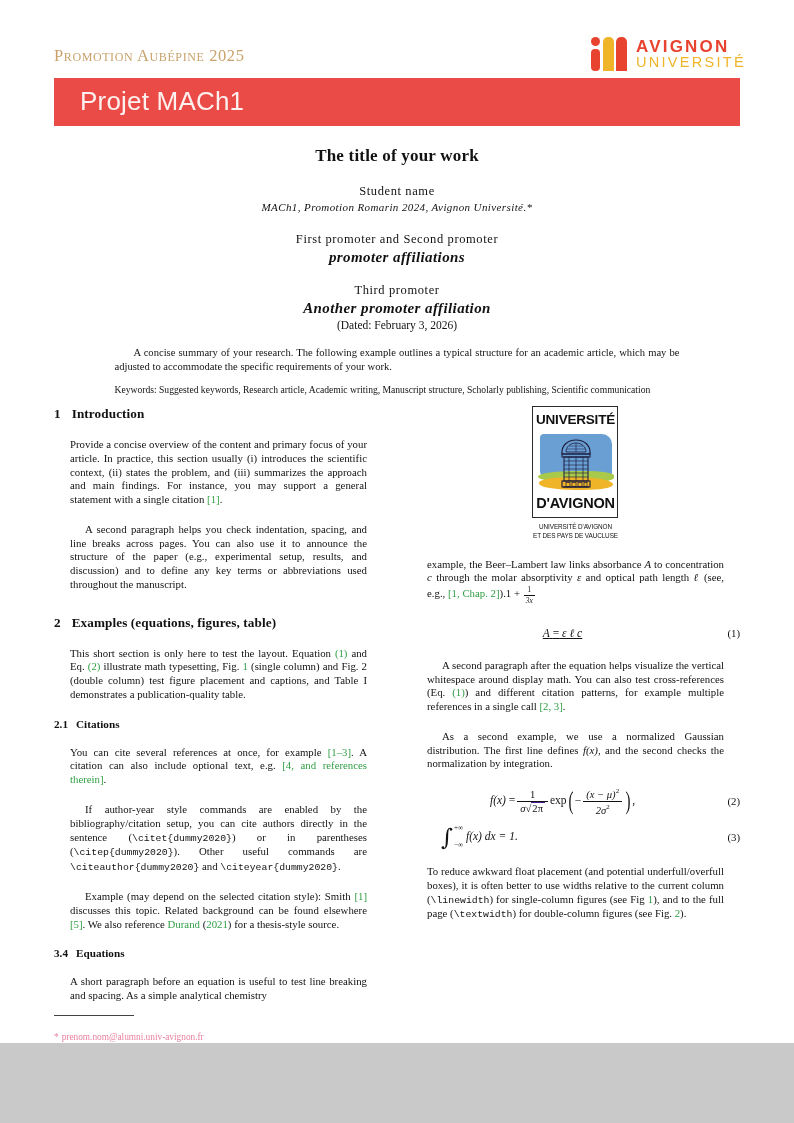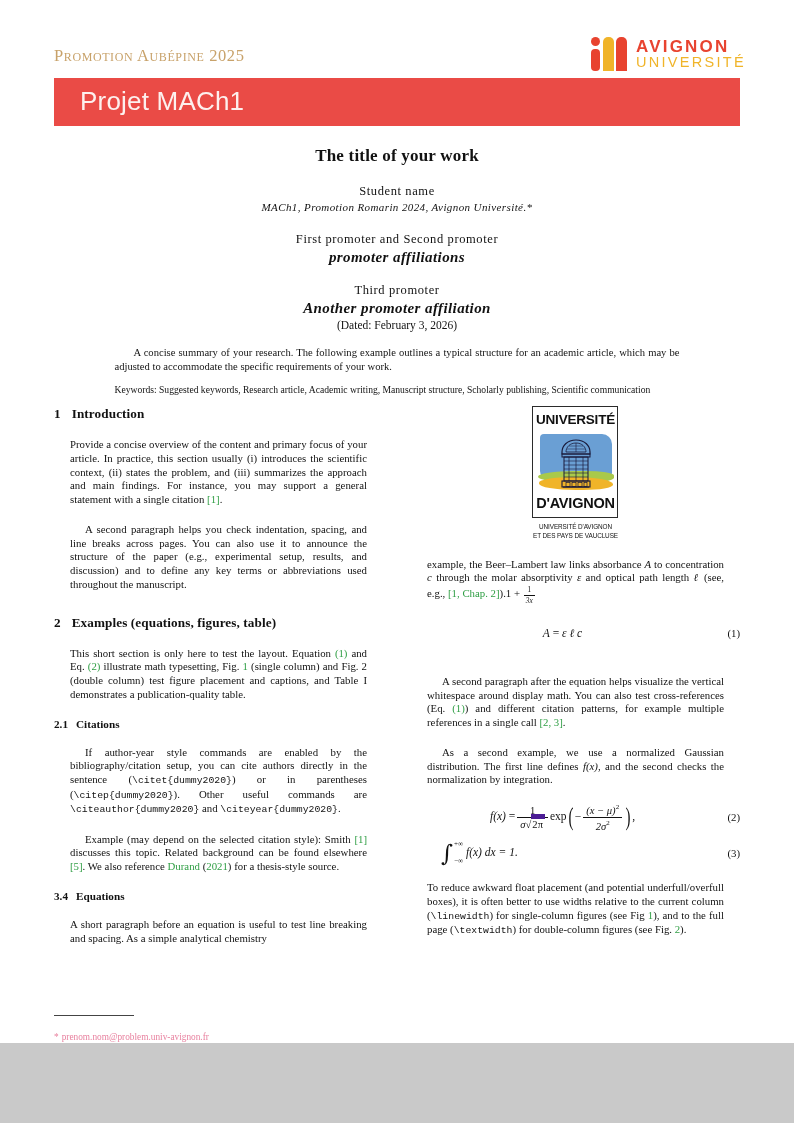--- a/index.html
+++ b/index.html
@@ -360,21 +360,21 @@
   .sfrac .d { display: block; padding: 0 2px; }
   .paren-big {
     display: inline-block;
     font-size: 2.1em;
     vertical-align: middle;
     font-weight: 300;
     transform: scaleX(0.62);
     line-height: 0.6;
   }
   .sqrt-top {
-    border-top: 5px solid #4c1d95;
+    border-top: 1px solid #4c1d95;
     padding: 0 2px 0 1px;
   }
   .intsign {
     display: inline-block;
     font-size: 2.0em;
     vertical-align: middle;
     line-height: 0.65;
     font-family: "DejaVu Serif", serif;
   }
   .intlim {
@@ -486,20 +486,21 @@
       <p class="body ind">A second paragraph helps you check indentation, spacing, and line breaks across pages. You can also use it to announce the structure of the paper (e.g., experimental setup, results, and discussion) and to define any key terms or abbreviations used throughout the manuscript.</p>
 
       <h2 class="sec" style="margin-top:23px;">
         <span class="num">2</span><span>Examples (equations, figures, table)</span>
       </h2>
       <p class="body"><span>This short section is only here to test the layout. Equation </span><span class="cite">(1)</span><span> and Eq. </span><span class="cite">(2)</span><span> illustrate math typesetting, Fig. </span><span class="cite">1</span><span> (single column) and Fig. 2 (double column) test figure placement and captions, and Table I demonstrates a publication-quality table.</span></p>
 
       <h3 class="subsec">
         <span class="num">2.1</span><span>Citations</span>
       </h3>
+      <p class="body"><span>You can cite several references at once, for example </span><span class="cite">[1–3]</span><span>. A citation can also include optional text, e.g. </span><span class="cite">[4, and references therein]</span><span>.</span></p>
       <p class="body ind"><span>If author-year style commands are enabled by the bibliography/citation setup, you can cite authors directly in the sentence (</span><span class="tt">\citet{dummy2020}</span><span>) or in parentheses (</span><span class="tt">\citep{dummy2020}</span><span>). Other useful commands are </span><span class="tt">\citeauthor{dummy2020}</span><span> and </span><span class="tt">\citeyear{dummy2020}</span><span>.</span></p>
       <p class="body ind"><span>Example (may depend on the selected citation style): Smith </span><span class="cite">[1]</span><span> discusses this topic. Related background can be found elsewhere </span><span class="cite">[5]</span><span>. We also reference </span><span class="cite">Durand</span><span> (</span><span class="cite">2021</span><span>) for a thesis-style source.</span></p>
 
       <h3 class="subsec">
         <span class="num">3.4</span><span>Equations</span>
       </h3>
       <p class="body">A short paragraph before an equation is useful to test line breaking and spacing. As a simple analytical chemistry</p>
     </div>
 
     <div class="col col-right">
@@ -538,21 +539,21 @@
           </div>
           <div class="logo-sub">
             <div>UNIVERSITÉ  D'AVIGNON</div>
             <div>ET DES PAYS DE VAUCLUSE</div>
           </div>
         </div>
       </div>
 
       <p class="body"><span>example, the Beer–Lambert law links absorbance </span><span class="mi">A</span><span> to concentration </span><span class="mi">c</span><span> through the molar absorptivity </span><span class="mi">ε</span><span> and optical path length </span><span class="mi">ℓ</span><span> (see, e.g., </span><span class="cite">[1, Chap. 2]</span><span>).1 + </span><span class="sfrac"><span class="n">1</span><span class="d mi">3x</span></span></p>
 
-      <div class="eq-row" style="margin-top:22px;margin-bottom:36px;">
+      <div class="eq-row" style="margin-top:22px;margin-bottom:20px;text-decoration:underline;">
         <div class="eq-body">
           <span class="mi">A</span>
           <span>=</span>
           <span class="mi">ε ℓ c</span>
         </div>
         <div class="eq-num">(1)</div>
       </div>
 
       <p class="body ind"><span>A second paragraph after the equation helps visualize the vertical whitespace around display math. You can also test cross-references (Eq. </span><span class="cite">(1)</span><span>) and different citation patterns, for example multiple references in a single call </span><span class="cite">[2, 3]</span><span>.</span></p>
 
@@ -572,21 +573,21 @@
         </div>
         <div class="eq-num">(3)</div>
       </div>
 
       <p class="body"><span>To reduce awkward float placement (and potential underfull/overfull boxes), it is often better to use widths relative to the current column (</span><span class="tt">\linewidth</span><span>) for single-column figures (see Fig </span><span class="cite">1</span><span>), and to the full page (</span><span class="tt">\textwidth</span><span>) for double-column figures (see Fig. </span><span class="cite">2</span><span>).</span></p>
     </div>
   </div>
 
   <div class="footnote-rule"></div>
   <div class="footnote">
-    <span class="star">*</span><span>prenom.nom@problem.univ-avignon.fr</span>
+    <span class="star">*</span><span>prenom.nom@alumni.univ-avignon.fr</span>
   </div>
 
   <div class="footer-rule"></div>
   <div class="footer-left">Master de Chimie Analytique appliquée à l'étude et à la valorisation des biomolécules</div>
   <div class="footer-right">
     <span>Projet</span>
     <span class="nosc">MACh1 2025–2026. 1–3  | 1</span>
   </div>
 
 </div>

